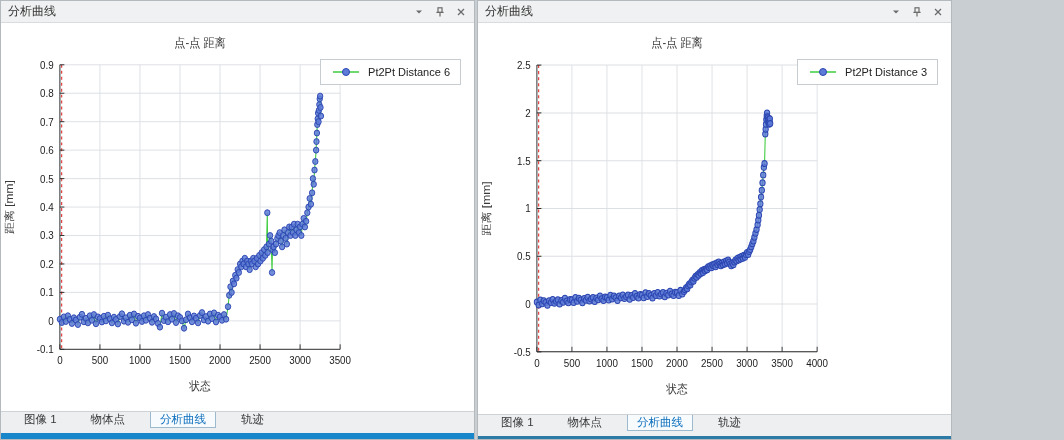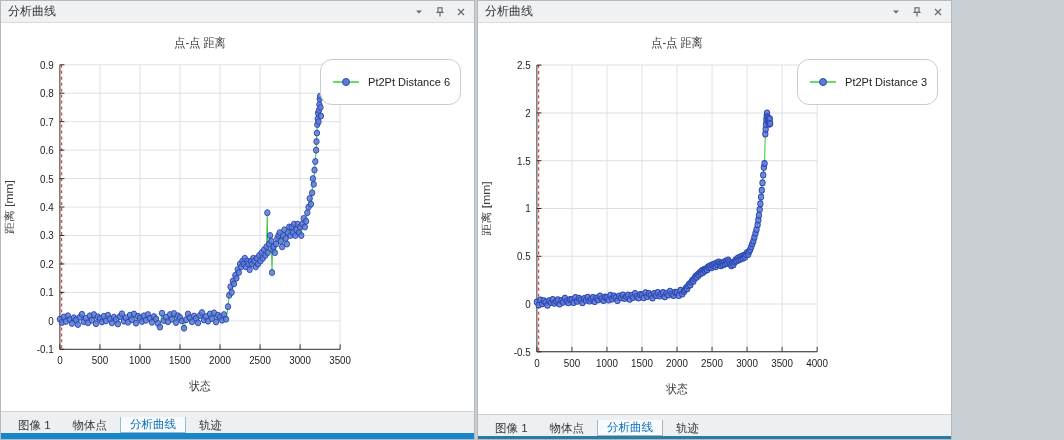--- a/index.html
+++ b/index.html
@@ -5,22 +5,22 @@
   html,body{margin:0;padding:0;}
   body{width:1064px;height:440px;display:flex;background:#c9ced3;font-family:"Liberation Sans",sans-serif;overflow:hidden;}
   .panel{width:475px;height:440px;display:flex;flex-direction:column;background:#ffffff;border:1px solid #b4b9be;box-sizing:border-box;}
   .panel + .panel{margin-left:2px;}
   .panel-header{height:22px;min-height:22px;background:#f0f1f2;border-bottom:1px solid #d9dbdd;display:flex;align-items:center;padding:0 7px;box-sizing:border-box;}
   .panel-title{flex:1;font-size:12px;color:#333;}
   .hicons{display:flex;align-items:center;gap:9px;}
   .hicon{width:12px;height:12px;cursor:pointer;}
   .chart-wrap{position:relative;flex:1;background:#ffffff;overflow:hidden;}
   .chart{width:100%;height:100%;display:block;}
-  .legend{position:absolute;top:36px;right:13px;background:#ffffff;border:1px solid #c7ccd1;border-radius:12px;padding:16px 10px;font-size:11px;color:#222;display:flex;align-items:center;gap:7px;white-space:nowrap;}
-  .tabbar{height:21px;min-height:21px;background:#edeff1;border-top:1px solid #cfd2d5;display:flex;align-items:flex-end;padding-left:8px;gap:4px;font-size:11.5px;}
+  .legend{position:absolute;top:36px;right:13px;background:#ffffff;border:1px solid #c7ccd1;border-radius:0;padding:6px 10px;font-size:11px;color:#222;display:flex;align-items:center;gap:7px;white-space:nowrap;}
+  .tabbar{height:21px;min-height:21px;background:#edeff1;border-top:1px solid #cfd2d5;display:flex;align-items:flex-start;padding-left:14px;gap:16px;font-size:11.5px;}
   .tab{display:flex;align-items:center;padding:0 9px;color:#3a3a3a;cursor:pointer;}
   .tab.active{background:#f8fbfd;border:1px solid #9db9cd;border-top:none;color:#0a6ebd;}
   .accent{width:100%;}
   text{font-family:"Liberation Sans",sans-serif;}
 </style>
 </head>
 <body>
 
 <div class="panel">
   <div class="panel-header">

